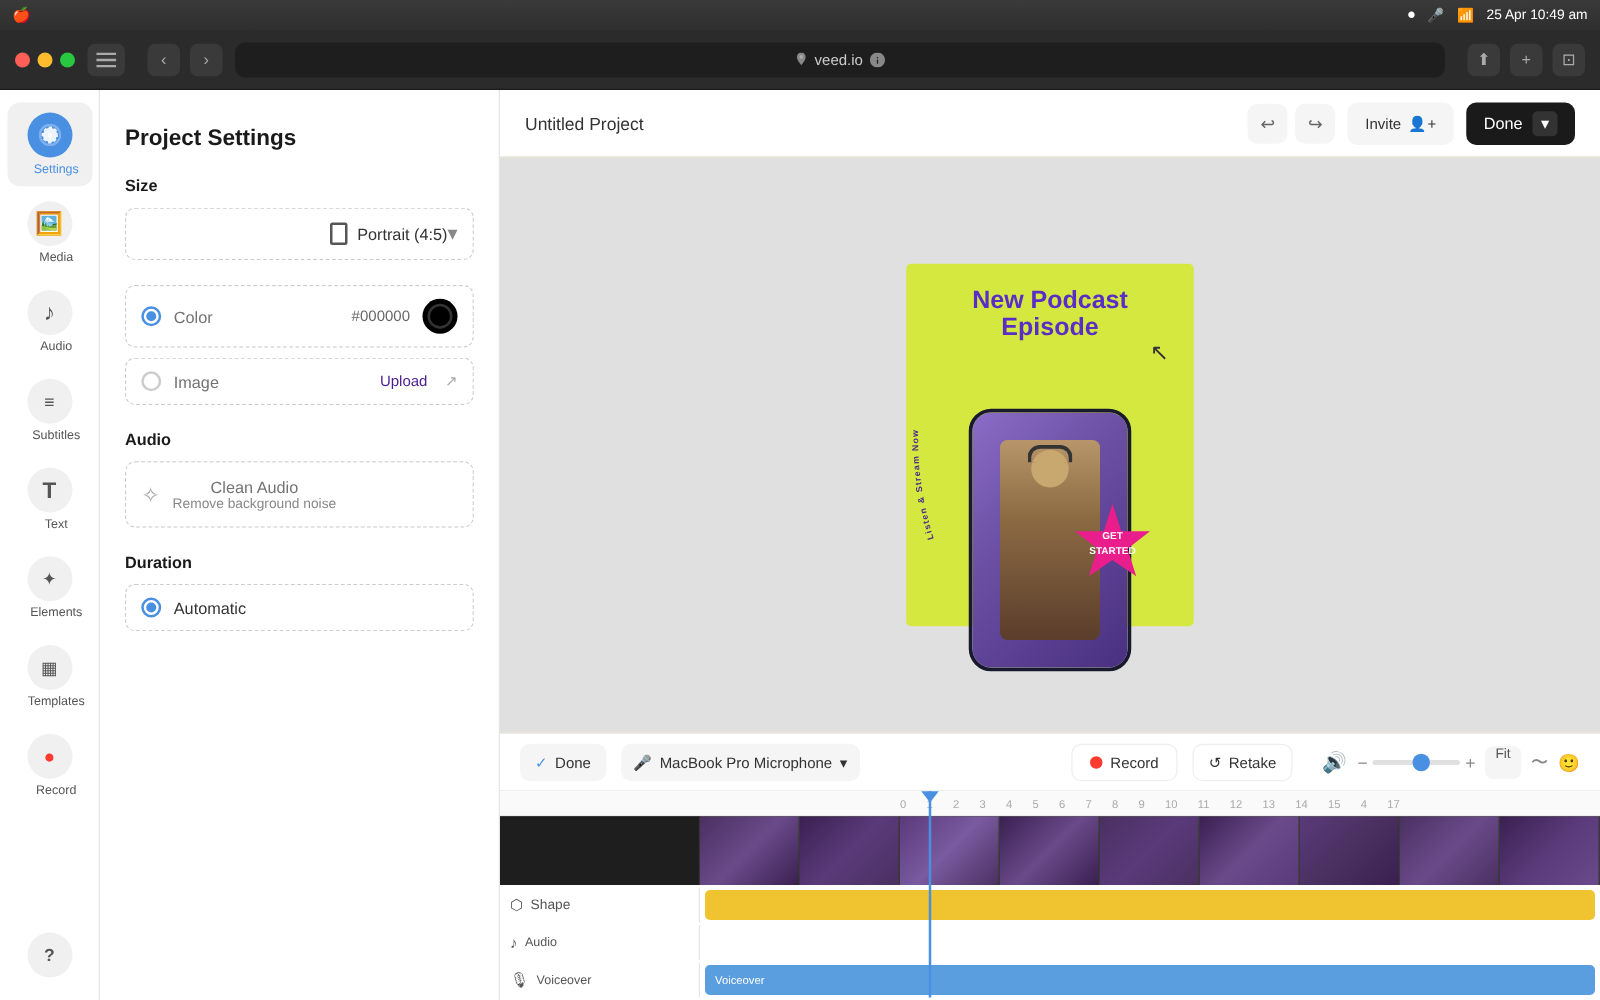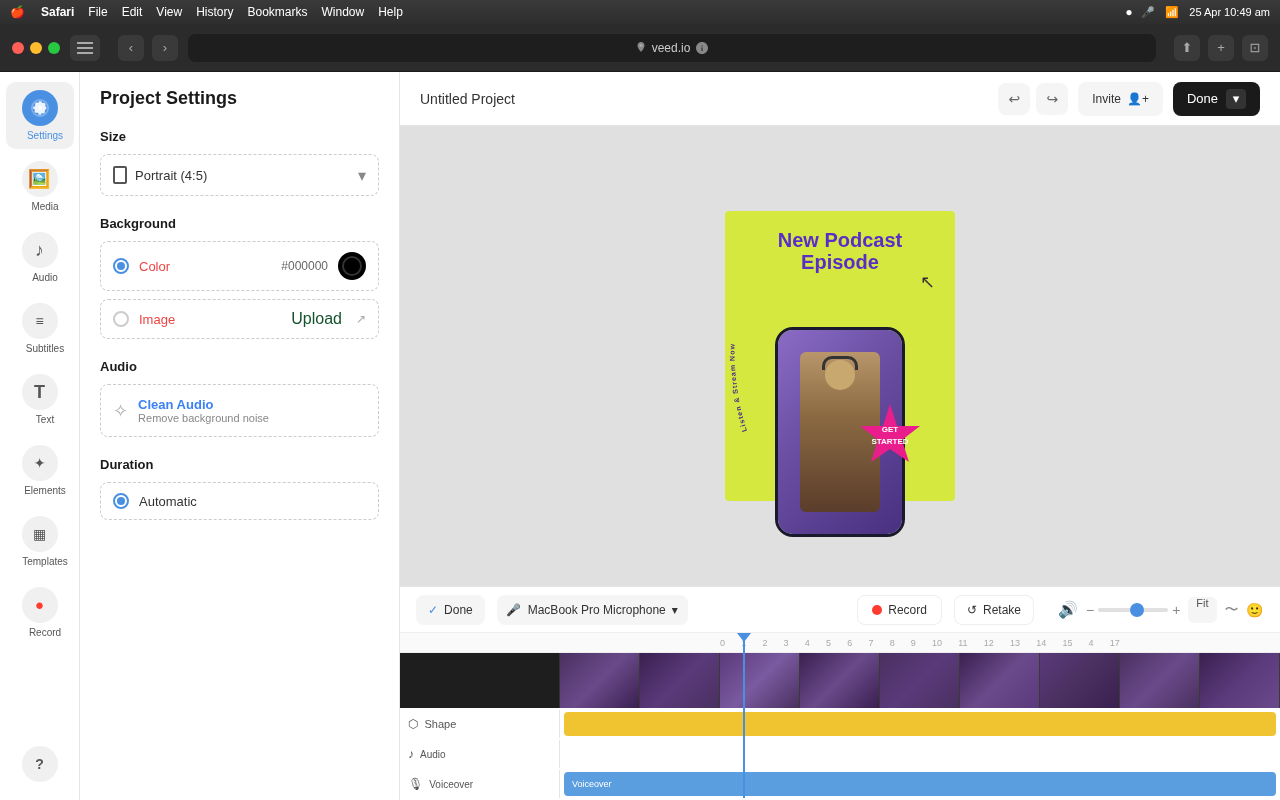--- a/index.html
+++ b/index.html
@@ -106,21 +106,21 @@
     }
     .sidebar-icon-item.active .sidebar-icon-label { color: #4a90e2; }
     .sidebar-bottom { margin-top: auto; }
 
     
     .settings-panel {
       width: 320px;
       background: #fff;
       border-right: 1px solid #e5e5e5;
       overflow-y: auto;
-      padding: 16px 20px;
+      padding: 28px 20px;
     }
     .panel-title {
       font-size: 18px;
       font-weight: 600;
       color: #1a1a1a;
       margin-bottom: 20px;
     }
     .section-label {
       font-size: 13px;
       font-weight: 600;
@@ -133,21 +133,21 @@
     .size-dropdown {
       width: 100%;
       height: 42px;
       border: 1.5px dashed #ccc;
       border-radius: 8px;
       display: flex;
       align-items: center;
       padding: 0 12px;
       cursor: pointer;
       background: #fff;
-      justify-content: space-between;
+      justify-content: flex-end;
     }
     .size-dropdown-left { display: flex; align-items: center; gap: 8px; }
     .portrait-icon {
       width: 14px;
       height: 18px;
       border: 2px solid #555;
       border-radius: 2px;
     }
 
     
@@ -174,52 +174,52 @@
     }
     .radio-circle.selected {
       border-color: #4a90e2;
     }
     .radio-inner {
       width: 8px;
       height: 8px;
       border-radius: 50%;
       background: #4a90e2;
     }
-    .bg-option-label { font-size: 13px; color: #ef4444; flex: 1; }
+    .bg-option-label { font-size: 13px; color: #737373; flex: 1; }
     .color-value { font-size: 12px; color: #666; }
     .color-swatch {
       width: 28px;
       height: 28px;
       border-radius: 50%;
       background: #000;
       cursor: pointer;
       display: flex;
       align-items: center;
       justify-content: center;
     }
     .color-swatch-inner {
       width: 20px;
       height: 20px;
       border-radius: 50%;
       background: #000;
       border: 2px solid #333;
     }
-    .upload-btn { font-size: 16px; color: #14532d; }
+    .upload-btn { font-size: 12px; color: #4c1d95; }
 
     
     .audio-card {
       border: 1.5px dashed #ccc;
       border-radius: 8px;
       padding: 12px;
       display: flex;
       align-items: center;
       gap: 10px;
     }
     .sparkle-icon { font-size: 18px; color: #aaa; }
-    .audio-title { font-size: 13px; font-weight: 700; color: #3b82f6; }
+    .audio-title { font-size: 13px; font-weight: 400; color: #737373; text-align: center; }
     .audio-sub { font-size: 11px; color: #888; }
 
     
     .auto-radio-row {
       display: flex;
       align-items: center;
       gap: 10px;
     }
 
     
@@ -544,30 +544,20 @@
     }
     .timeline-with-playhead {
       position: relative;
     }
   </style>
 </head>
 <body>
 
 <div class="menubar">
   <span>🍎</span>
-  <div class="menubar-items">
-    <span style="font-weight:600;">Safari</span>
-    <span>File</span>
-    <span>Edit</span>
-    <span>View</span>
-    <span>History</span>
-    <span>Bookmarks</span>
-    <span>Window</span>
-    <span>Help</span>
-  </div>
   <div class="menubar-right">
     <span>⏺</span>
     <span>🎤</span>
     <span>📶</span>
     <span>25 Apr  10:49 am</span>
   </div>
 </div>
 
 <div class="browser-chrome">
   <div class="traffic-lights">
@@ -667,21 +657,20 @@
       <div class="size-dropdown">
         <div class="size-dropdown-left">
           <div class="portrait-icon"></div>
           <span style="font-size:13px; color:#333;">Portrait (4:5)</span>
         </div>
         <span style="color:#888;">▾</span>
       </div>
     </div>
 
     <div class="section">
-      <div class="section-label">Background</div>
 
       <div class="bg-option">
         <div class="bg-option-row">
           <div class="radio-circle selected">
             <div class="radio-inner"></div>
           </div>
           <span class="bg-option-label">Color</span>
           <span class="color-value">#000000</span>
           <div class="color-swatch">
             <div class="color-swatch-inner"></div>

